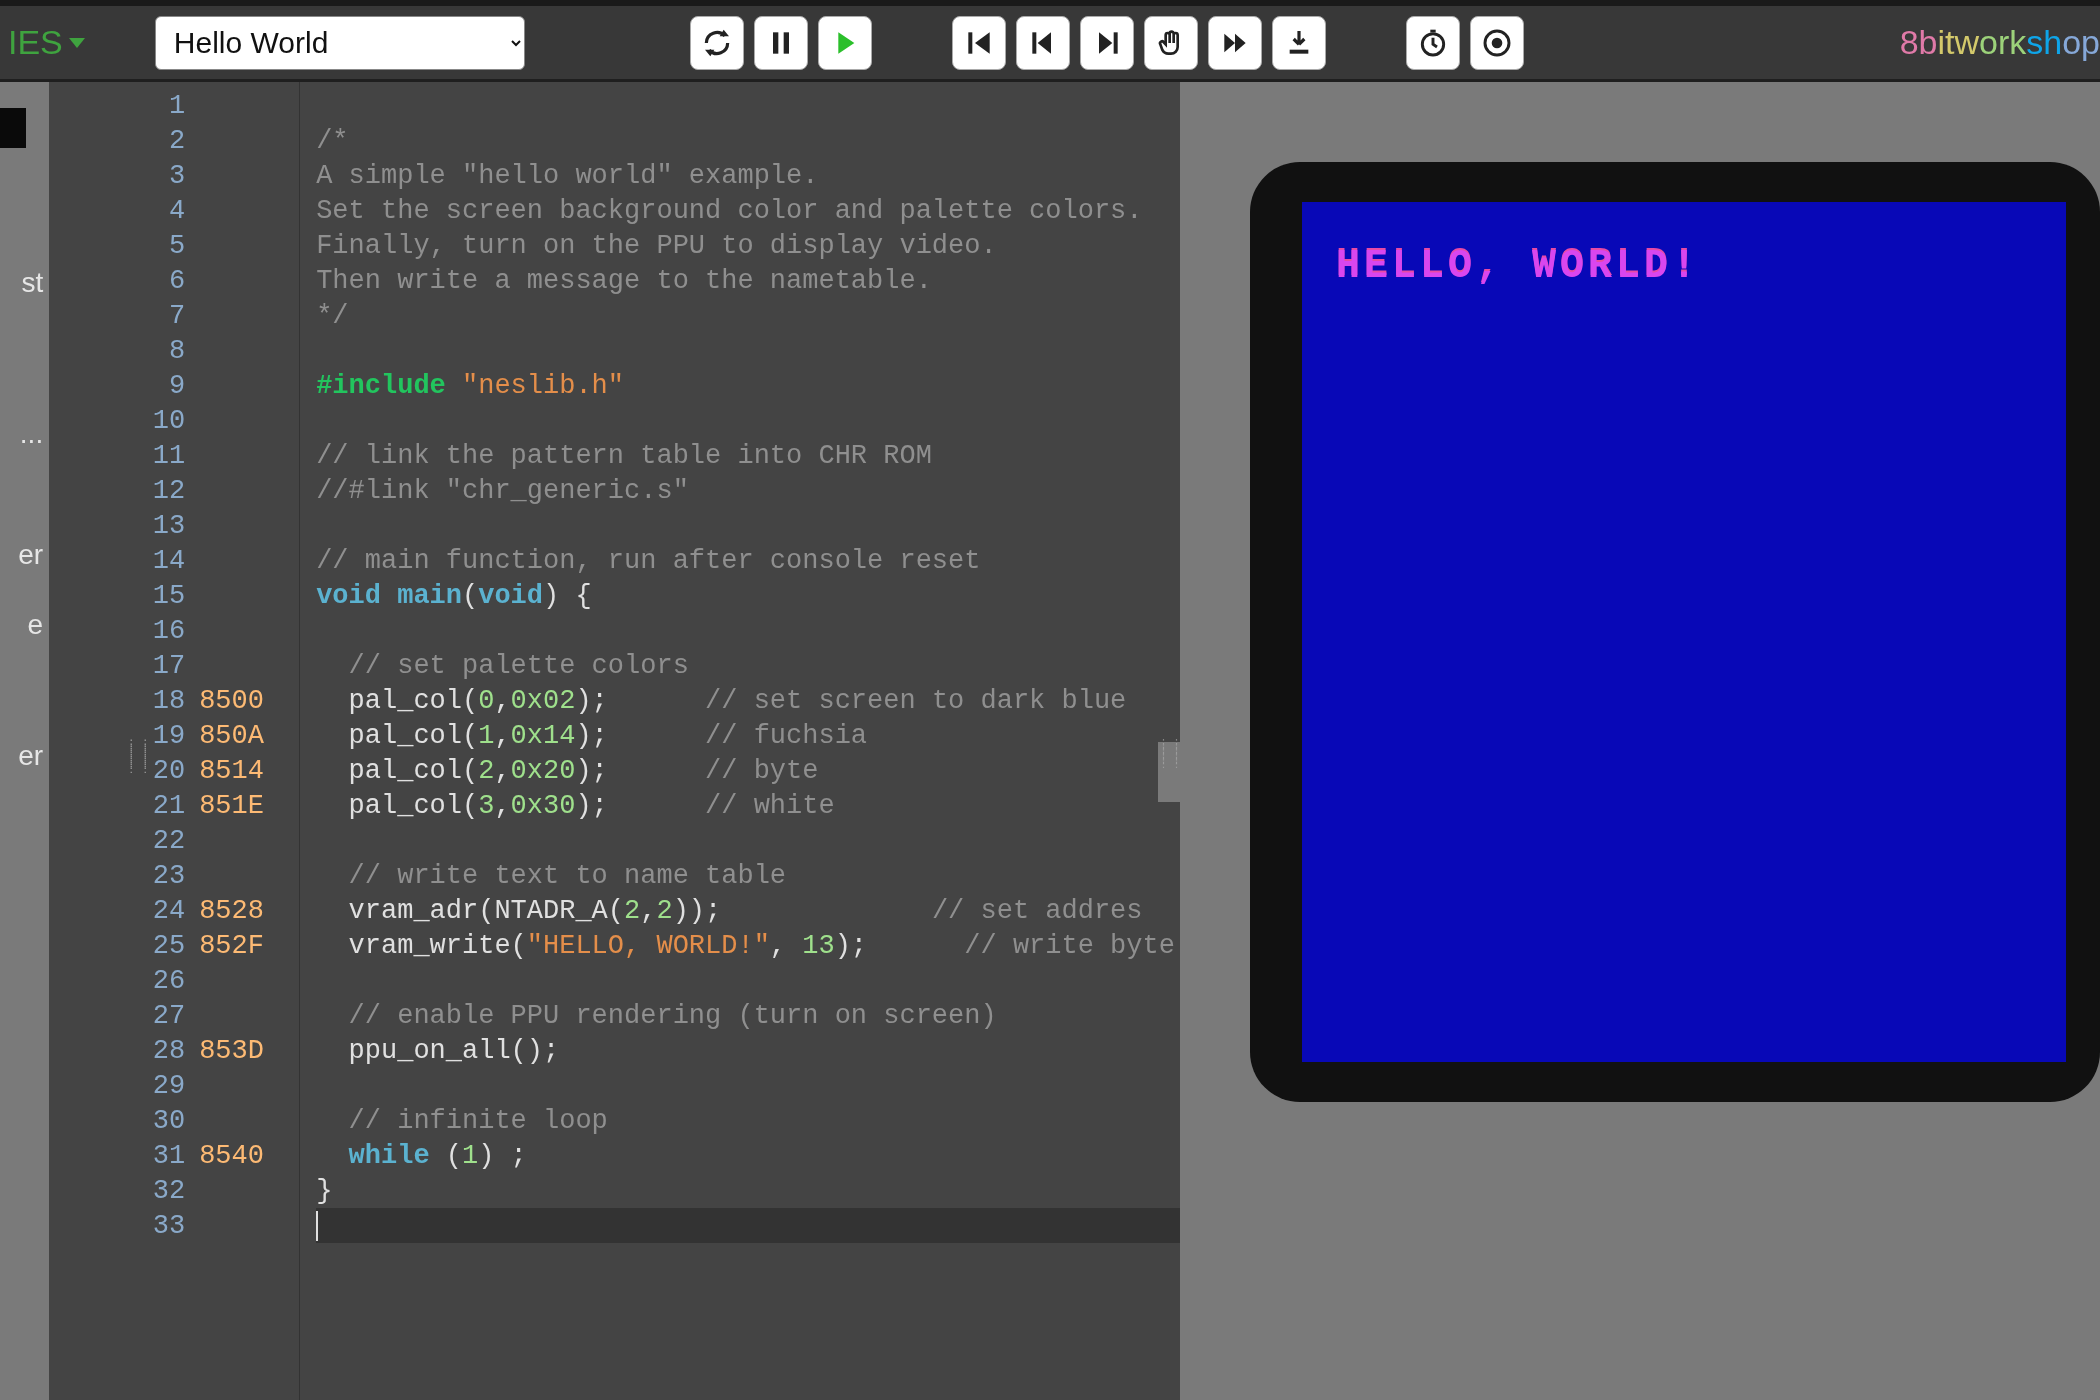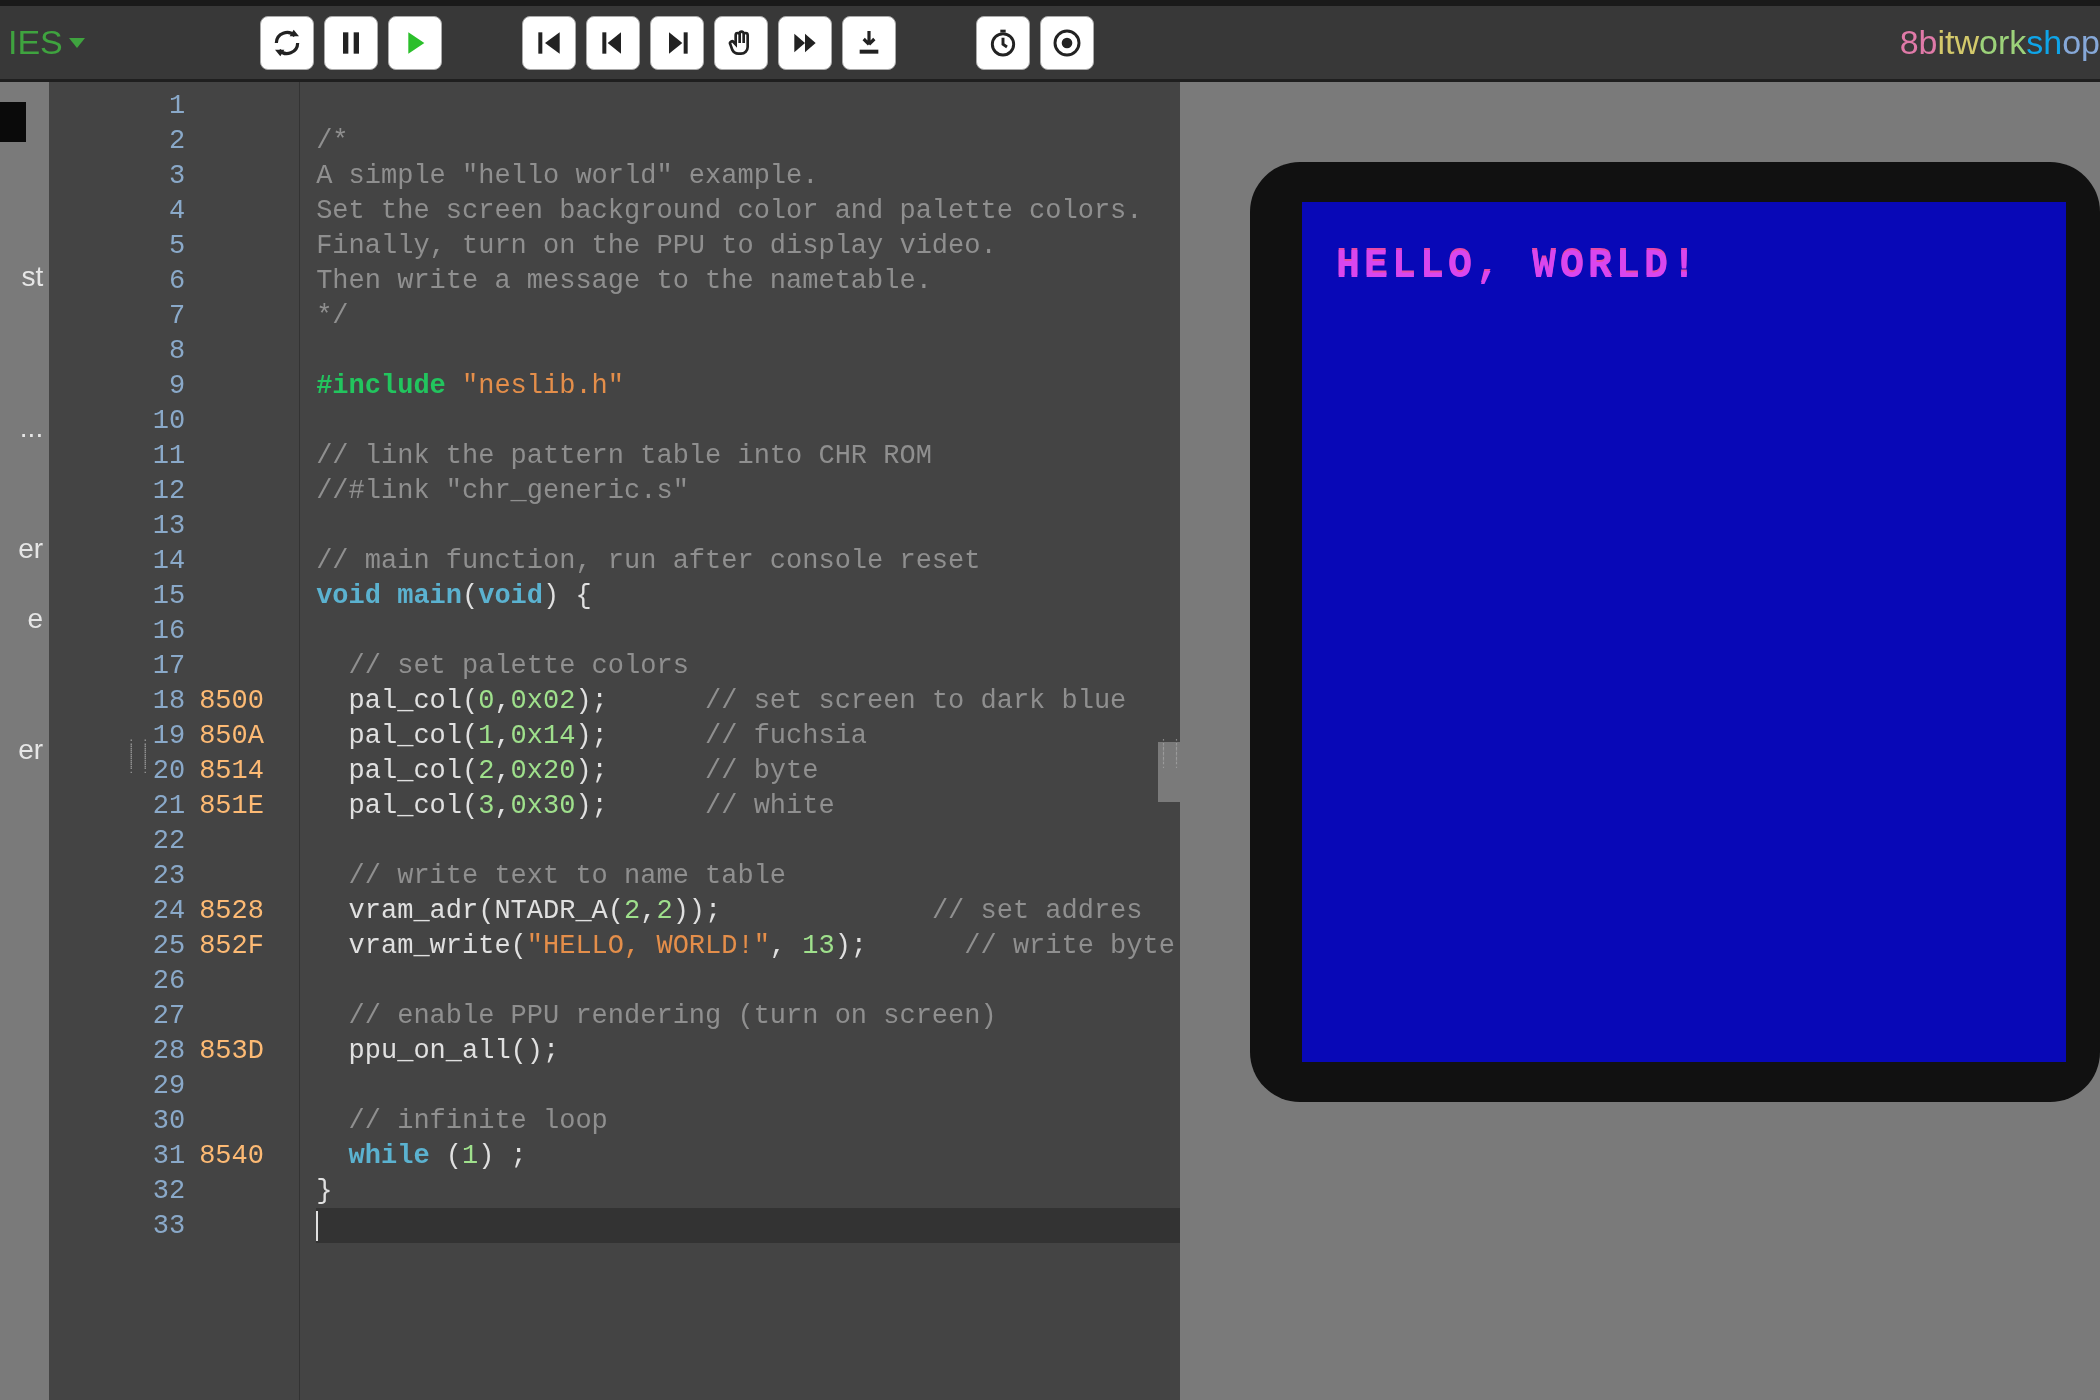--- a/index.html
+++ b/index.html
@@ -85,21 +85,21 @@
   }
 
   
   .sidebar {
     width: 50px;
     background: #7a7a7a;
     display: flex; flex-direction: column;
     color: #e6e6e6;
     font-family: "Segoe UI", Helvetica, Arial, sans-serif;
     font-size: 28px;
-    padding-top: 20px;
+    padding-top: 26px;
   }
   .sidebar .blackbox {
     height: 40px; width: 26px;
     background: #0a0a0a;
     margin-bottom: 90px;
   }
   .sidebar .item {
     padding: 30px 0;
     text-align: right;
     padding-right: 6px;
@@ -222,20 +222,23 @@
   }
 </style>
 </head>
 <body>
 
 <div class="toolbar">
   <div class="platform-dropdown">
     <span>IES</span>
     <span class="caret"></span>
   </div>
+  <select class="file-select">
+    <option>Hello World</option>
+  </select>
 
   <div class="btn-group">
     <div class="tbtn" title="Rebuild">
       <svg viewBox="0 0 24 24">
           <path fill="none" stroke="#222" stroke-width="2.4" d="M4 12a8 8 0 0 1 13.9-5.3M20 12a8 8 0 0 1-13.9 5.3"></path>
           <path fill="#222" d="M17 2l4 5h-7zM7 22l-4-5h7z"></path>
         </svg>
     </div>
     <div class="tbtn" title="Pause">
       <svg viewBox="0 0 24 24">

